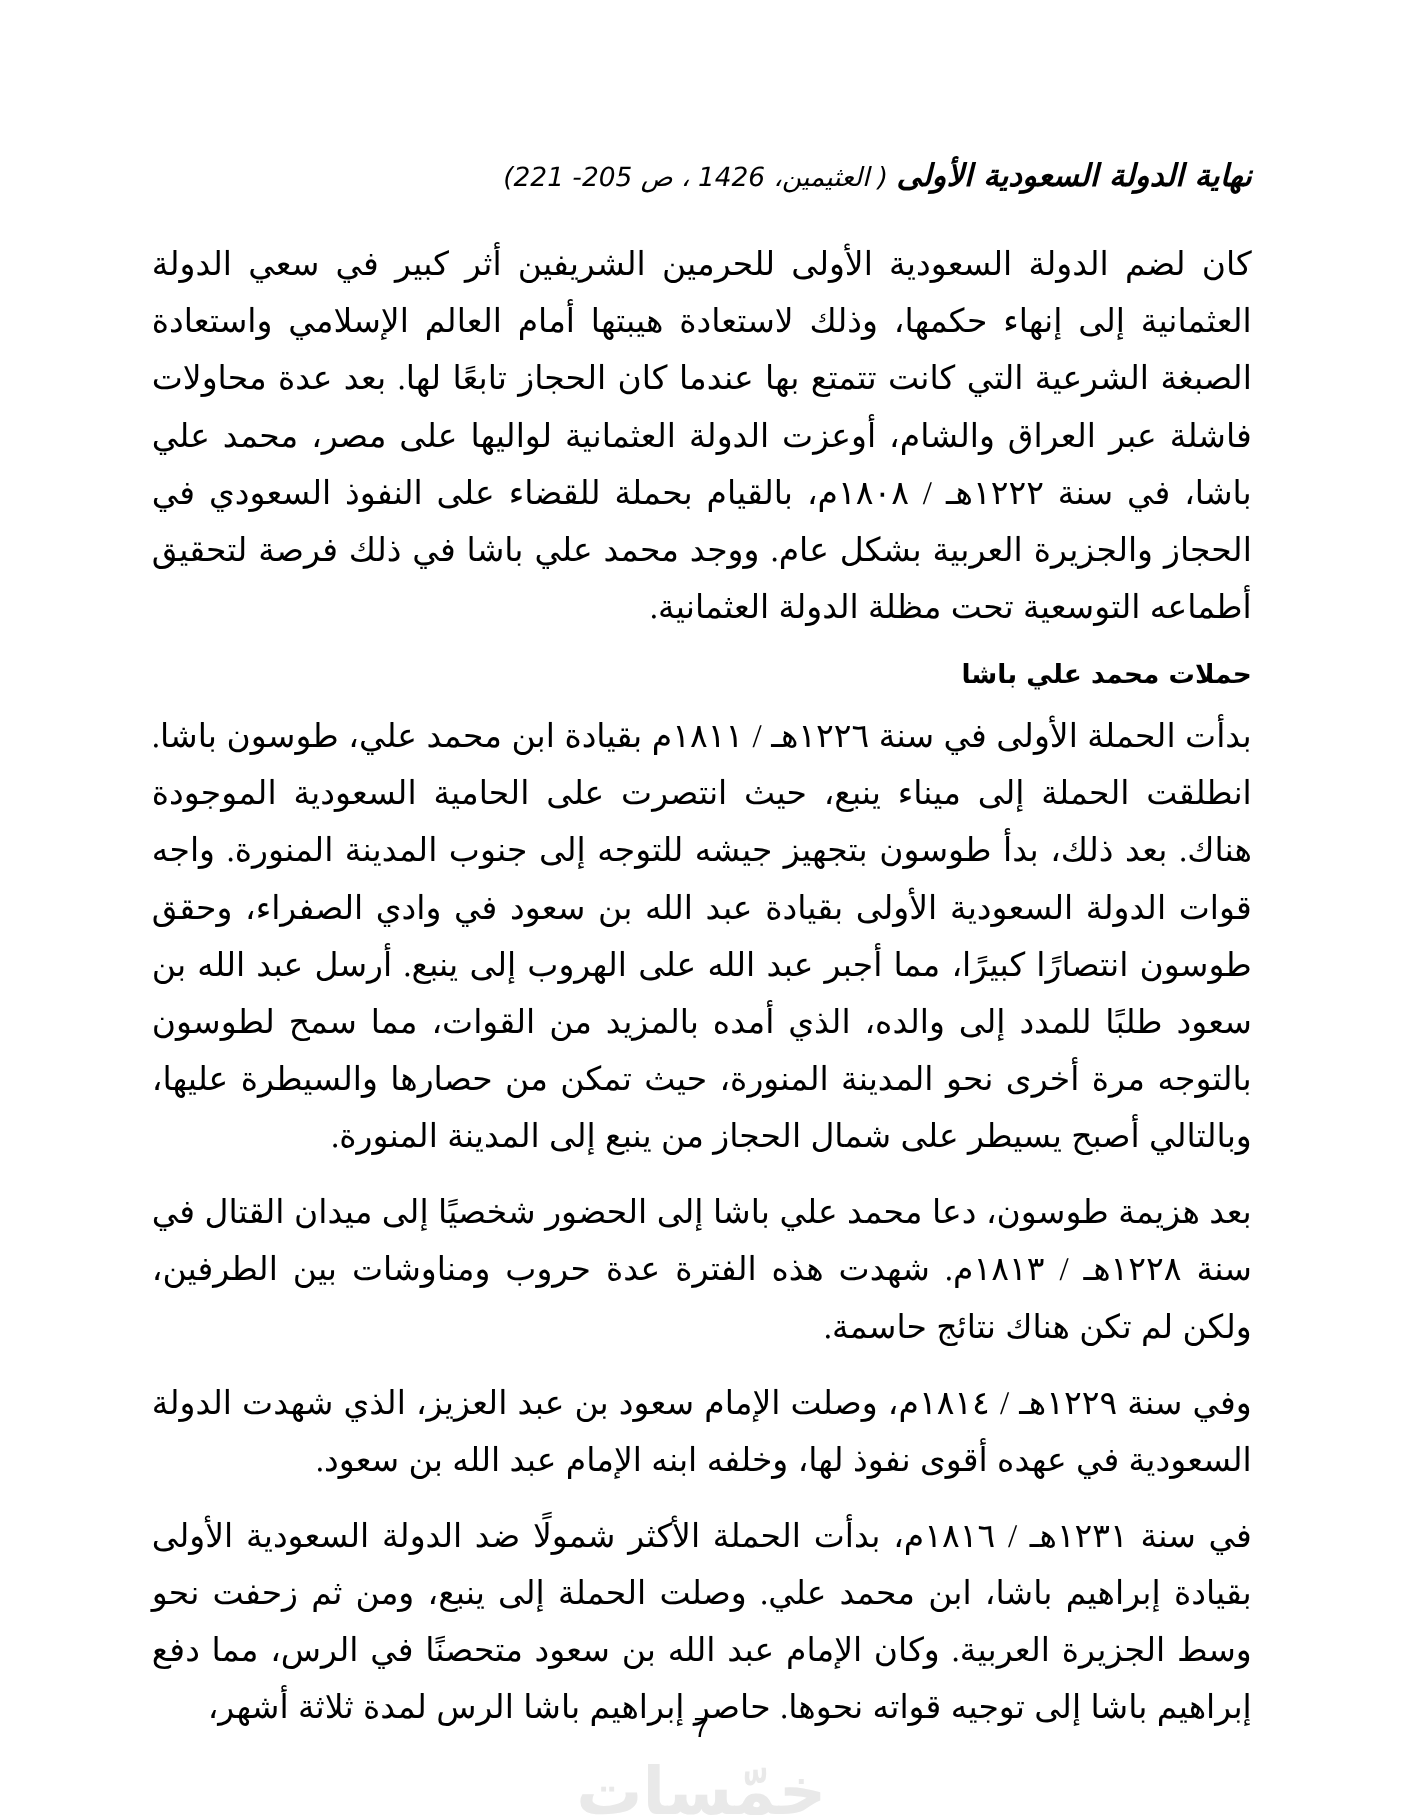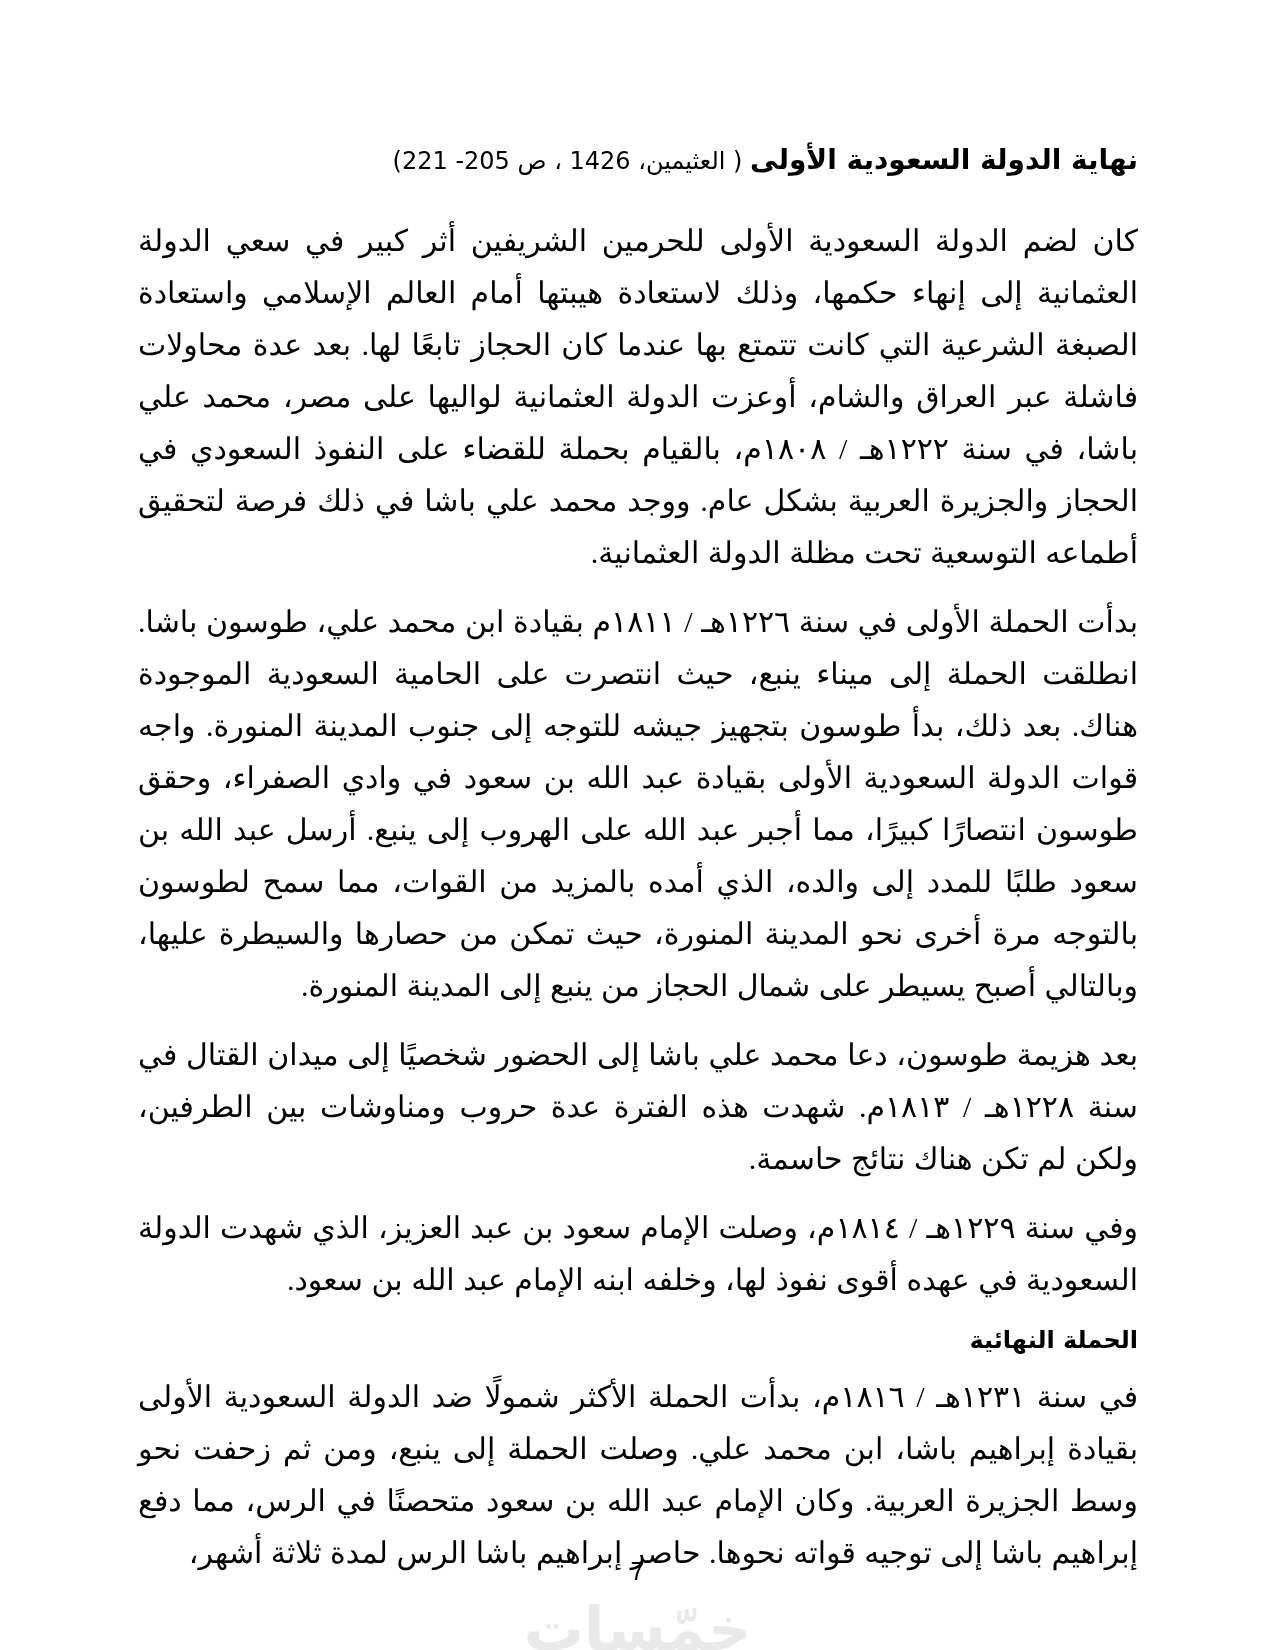--- a/index.html
+++ b/index.html
@@ -22,20 +22,21 @@
     position: absolute;
     top: 138px;
     right: 137px;
     width: 1000px;
   }
   .doc-title {
     margin: 0 0 34px 0;
     text-align: right;
     line-height: 40px;
     font-weight: normal;
+    font-style: italic;
   }
   .doc-title .t-bold {
     font-weight: bold;
     font-size: 28px;
   }
   .doc-title .t-ref {
     font-weight: normal;
     font-size: 24px;
   }
   .content p {
@@ -81,29 +82,29 @@
 </head>
 <body>
 
 <div class="page">
   <div class="content">
 
     <h1 class="doc-title"><span class="t-bold">نهاية الدولة السعودية الأولى</span><span class="t-ref"> ( العثيمين، 1426 ، ص 205- 221)</span></h1>
 
     <p>كان لضم الدولة السعودية الأولى للحرمين الشريفين أثر كبير في سعي الدولة العثمانية إلى إنهاء حكمها، وذلك لاستعادة هيبتها أمام العالم الإسلامي واستعادة الصبغة الشرعية التي كانت تتمتع بها عندما كان الحجاز تابعًا لها. بعد عدة محاولات فاشلة عبر العراق والشام، أوعزت الدولة العثمانية لواليها على مصر، محمد علي باشا، في سنة ١٢٢٢هـ / ١٨٠٨م، بالقيام بحملة للقضاء على النفوذ السعودي في الحجاز والجزيرة العربية بشكل عام. ووجد محمد علي باشا في ذلك فرصة لتحقيق أطماعه التوسعية تحت مظلة الدولة العثمانية.</p>
 
+    <h2>حملات محمد علي باشا</h2>
 
     <p>بدأت الحملة الأولى في سنة ١٢٢٦هـ / ١٨١١م بقيادة ابن محمد علي، طوسون باشا. انطلقت الحملة إلى ميناء ينبع، حيث انتصرت على الحامية السعودية الموجودة هناك. بعد ذلك، بدأ طوسون بتجهيز جيشه للتوجه إلى جنوب المدينة المنورة. واجه قوات الدولة السعودية الأولى بقيادة عبد الله بن سعود في وادي الصفراء، وحقق طوسون انتصارًا كبيرًا، مما أجبر عبد الله على الهروب إلى ينبع. أرسل عبد الله بن سعود طلبًا للمدد إلى والده، الذي أمده بالمزيد من القوات، مما سمح لطوسون بالتوجه مرة أخرى نحو المدينة المنورة، حيث تمكن من حصارها والسيطرة عليها، وبالتالي أصبح يسيطر على شمال الحجاز من ينبع إلى المدينة المنورة.</p>
 
 
     <p>بعد هزيمة طوسون، دعا محمد علي باشا إلى الحضور شخصيًا إلى ميدان القتال في سنة ١٢٢٨هـ / ١٨١٣م. شهدت هذه الفترة عدة حروب ومناوشات بين الطرفين، ولكن لم تكن هناك نتائج حاسمة.</p>
 
     <p>وفي سنة ١٢٢٩هـ / ١٨١٤م، وصلت الإمام سعود بن عبد العزيز، الذي شهدت الدولة السعودية في عهده أقوى نفوذ لها، وخلفه ابنه الإمام عبد الله بن سعود.</p>
 
-    <h2>الحملة النهائية</h2>
 
     <p>في سنة ١٢٣١هـ / ١٨١٦م، بدأت الحملة الأكثر شمولًا ضد الدولة السعودية الأولى بقيادة إبراهيم باشا، ابن محمد علي. وصلت الحملة إلى ينبع، ومن ثم زحفت نحو وسط الجزيرة العربية. وكان الإمام عبد الله بن سعود متحصنًا في الرس، مما دفع إبراهيم باشا إلى توجيه قواته نحوها. حاصر إبراهيم باشا الرس لمدة ثلاثة أشهر،</p>
 
   </div>
 
   <div class="page-number">7</div>
 
   <div class="watermark">خمّسات</div>
 </div>
 

